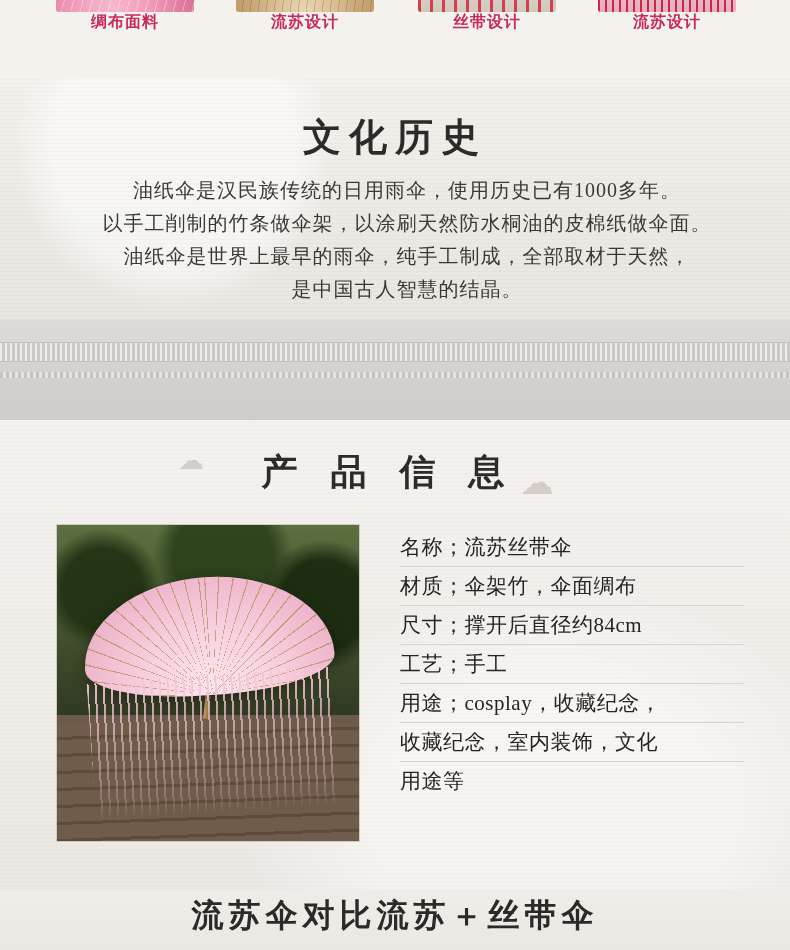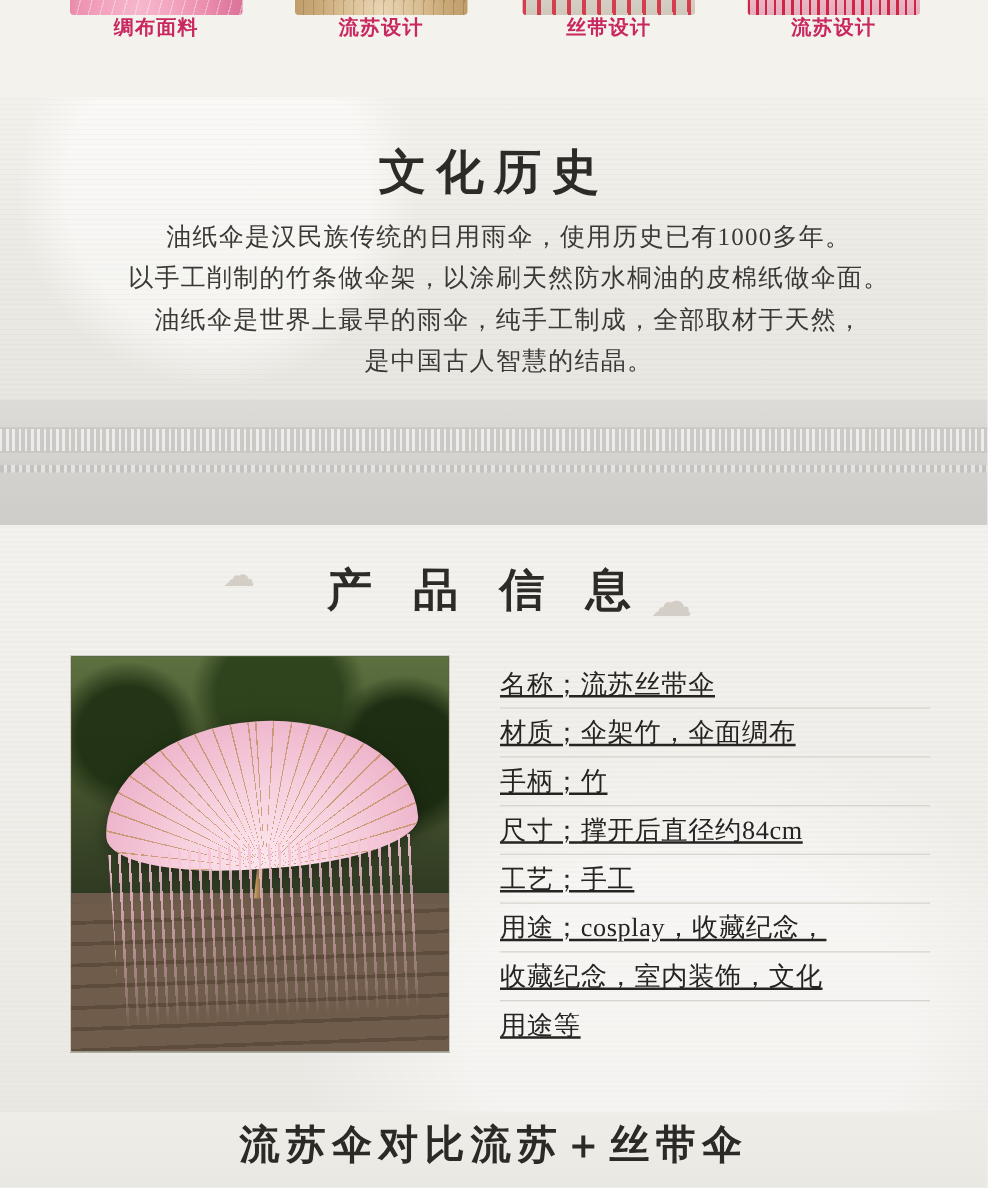--- a/index.html
+++ b/index.html
@@ -140,21 +140,20 @@
   .pp-handle{position:absolute;left:150px;top:120px;width:5px;height:74px;
     background:linear-gradient(90deg,#c8a26a,#8e6b3e);transform:rotate(6deg);}
 
   .spec-list{
     position:absolute;left:400px;top:108px;width:344px;
   }
   .spec-row{
     font-size:21px;color:#262422;line-height:38px;
     border-bottom:1px solid #d8d4cd;white-space:nowrap;
     letter-spacing:.5px;
-    text-decoration:underline;
   }
   .spec-row:last-child{border-bottom:none;}
 
   
   .compare{
     position:absolute;left:0;top:890px;width:790px;height:60px;
     background:linear-gradient(180deg,#efedE8 0%,#eae8e3 100%);
   }
   .compare-title{
     position:absolute;top:4px;left:0;width:790px;text-align:center;
@@ -219,21 +218,20 @@
       <div class="pp-handle"></div>
       <div class="pp-umbrella">
         <div class="pp-ribs"></div>
       </div>
       <div class="pp-tassels"></div>
     </div>
 
     <div class="spec-list">
       <div class="spec-row">名称；流苏丝带伞</div>
       <div class="spec-row">材质；伞架竹，伞面绸布</div>
-      <div class="spec-row">手柄；竹</div>
       <div class="spec-row">尺寸；撑开后直径约84cm</div>
       <div class="spec-row">工艺；手工</div>
       <div class="spec-row">用途；cosplay，收藏纪念，</div>
       <div class="spec-row">收藏纪念，室内装饰，文化</div>
       <div class="spec-row">用途等</div>
     </div>
 
   </div>
 
   <div class="compare">

